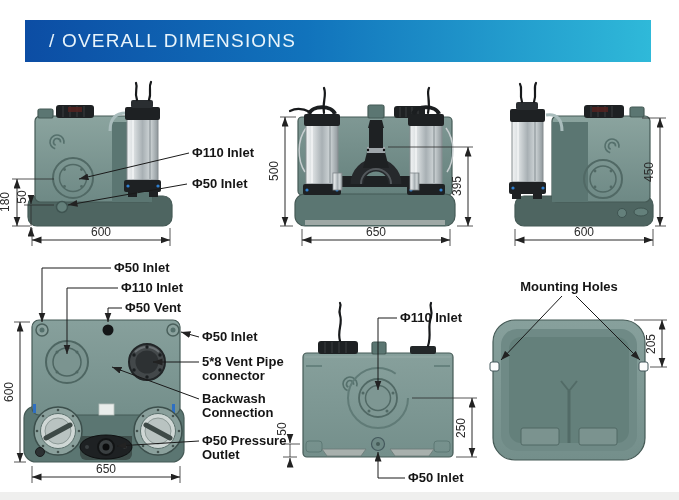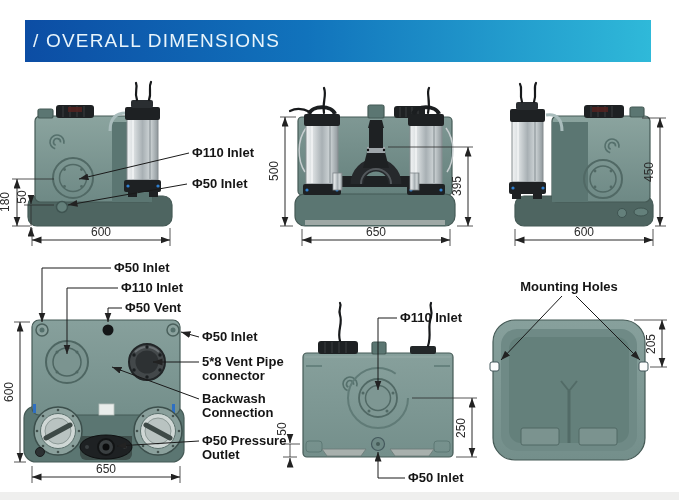--- a/index.html
+++ b/index.html
@@ -6,21 +6,21 @@
   body {
     width:679px; height:500px; position:relative; overflow:hidden;
     background: var(--c-background,#ffffff);
     font-family:"Liberation Sans", sans-serif;
   }
   .stage { position:absolute; left:0; top:0; width:679px; height:500px; }
   .header {
     position:absolute; left:25px; top:20px; width:626px; height:42px;
     background:linear-gradient(90deg, var(--c-header-start,#0c4da4) 0%, #1173bc 45%, var(--c-header-end,#2fb9d9) 100%);
     color:var(--c-header-text,#e8f4fb);
-    display:flex; align-items:center; padding-left:8px; box-sizing:border-box;
+    display:flex; align-items:center; padding-left:24px; box-sizing:border-box;
     font-size:19px; letter-spacing:1.2px; font-weight:normal;
   }
   svg text { font-family:"Liberation Sans", sans-serif; }
   .dimt { font-size:12px; fill:var(--c-dim-line,#1a1a1a); }
   .cot  { font-size:13px; font-weight:bold; fill:var(--c-label-text,#151515); }
   .dl  { stroke:var(--c-dim-line,#2b2b2b); stroke-width:1; fill:none; }
   .ext { stroke:var(--c-dim-line,#2b2b2b); stroke-width:0.8; fill:none; }
   .ldr { stroke:#1a1a1a; stroke-width:1; fill:none; }
   .cbl { stroke:#17191b; stroke-width:2.2; fill:none; stroke-linecap:round; }
   .edge { stroke:#455a56; stroke-width:1.2; }

